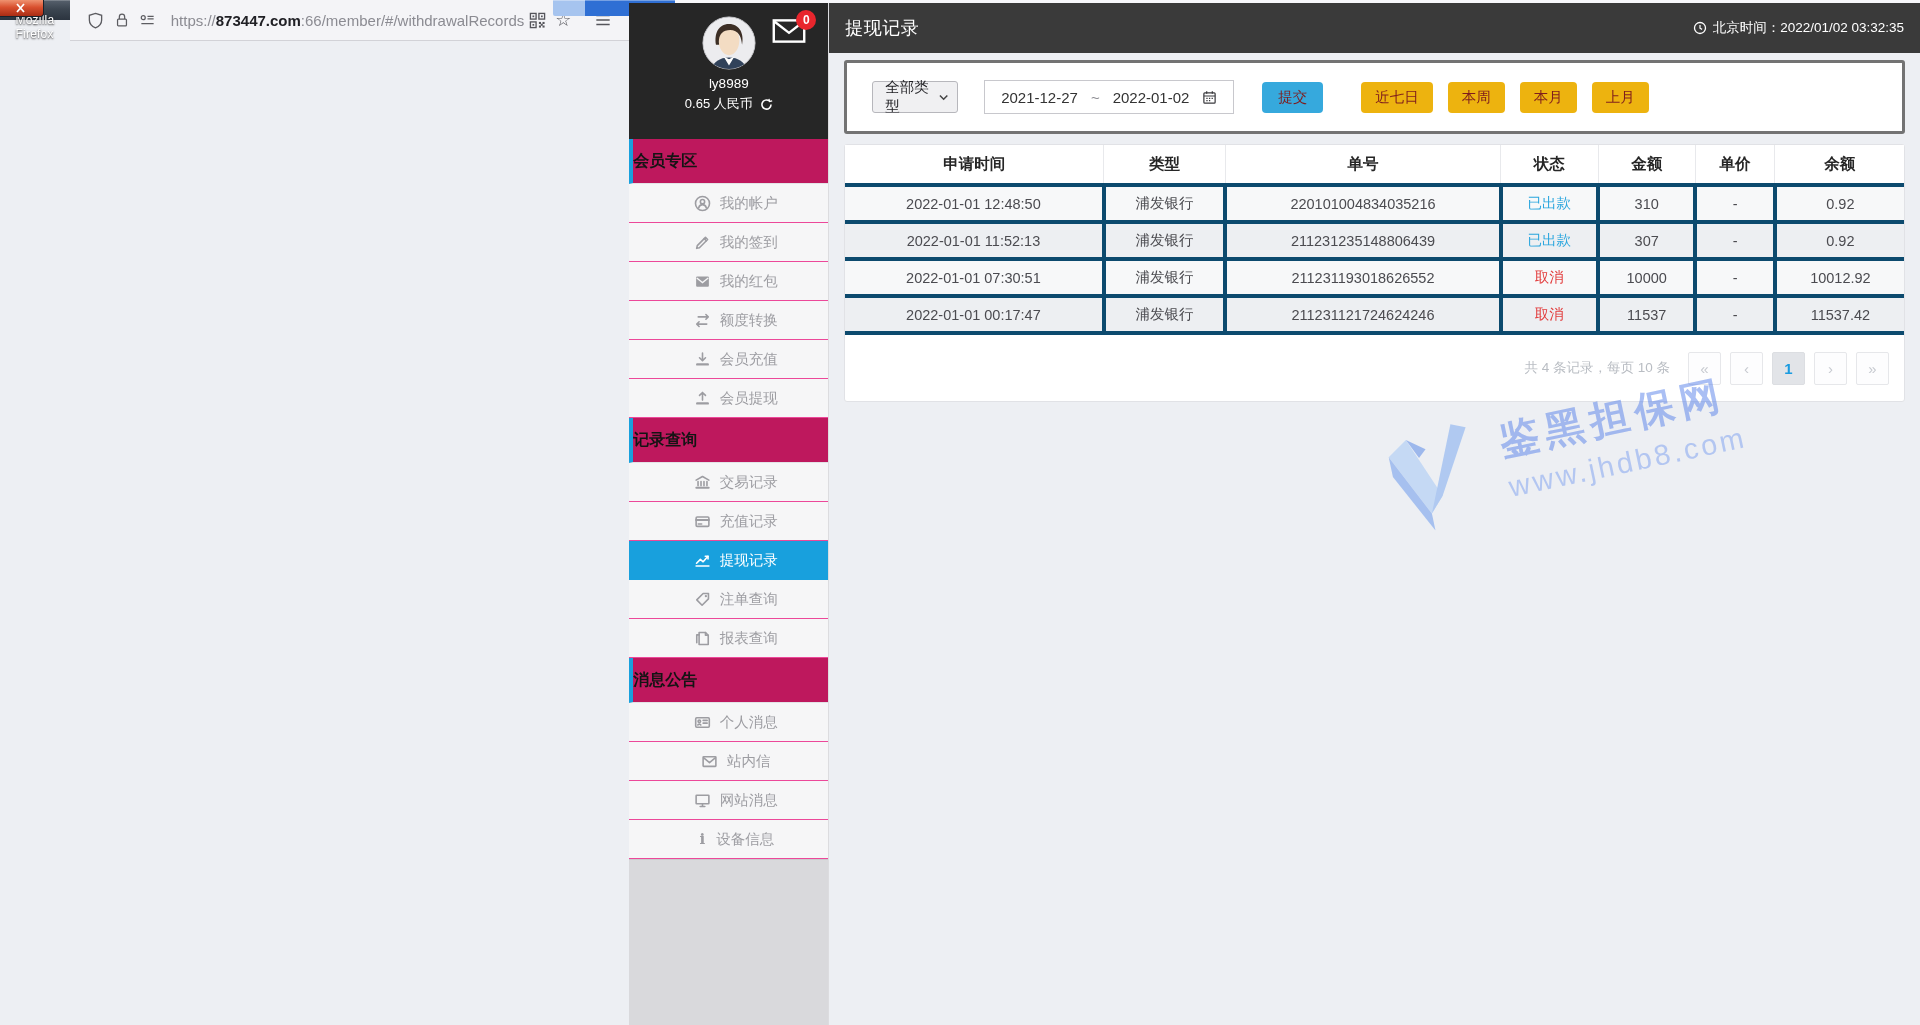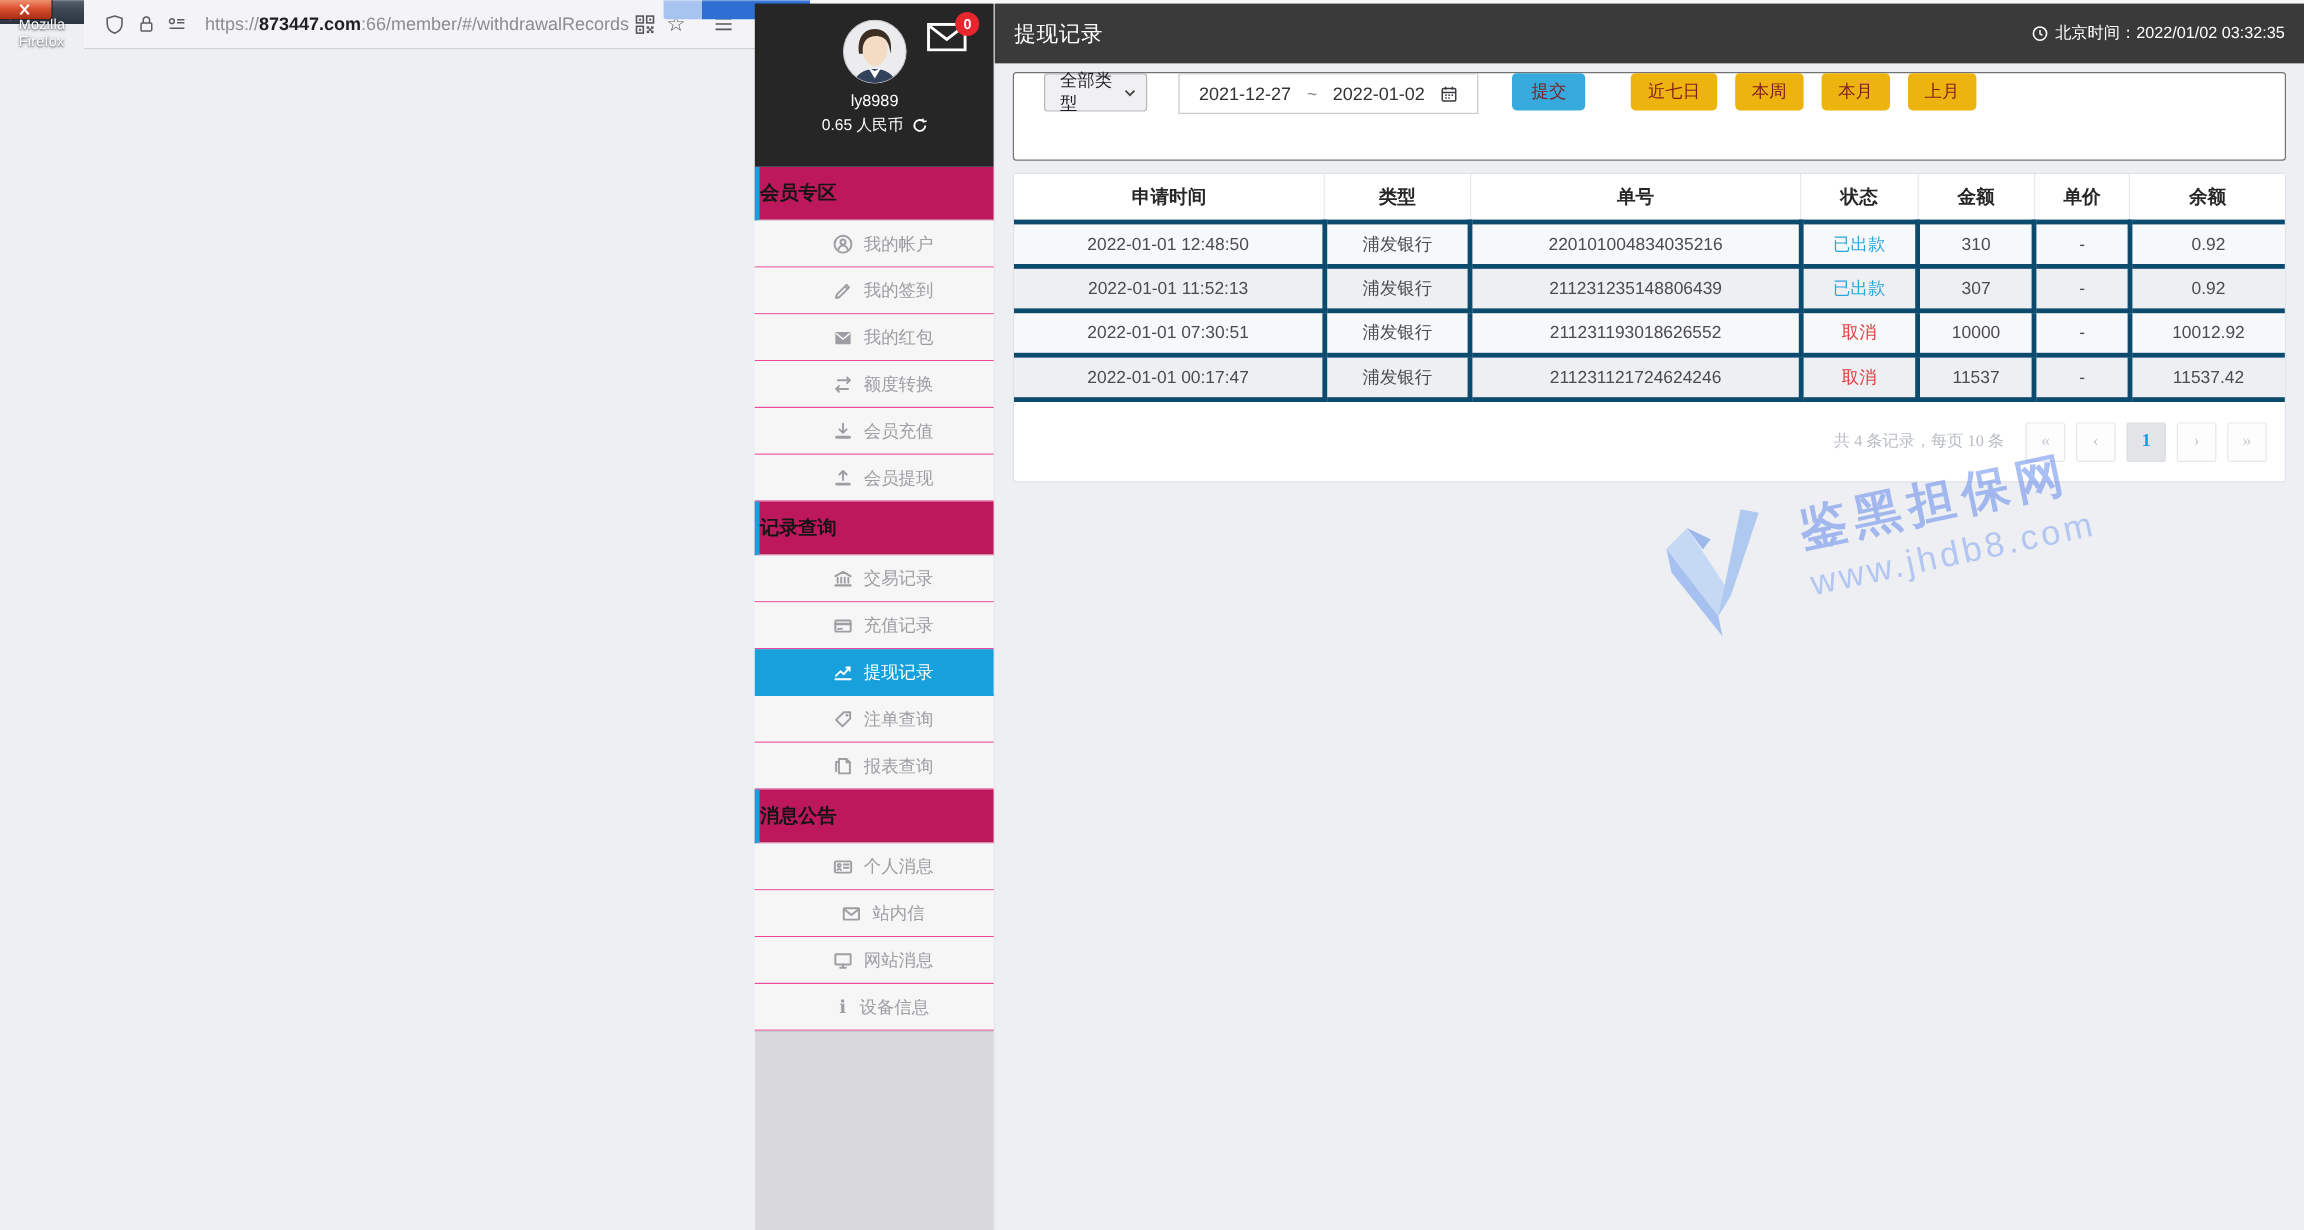--- a/index.html
+++ b/index.html
@@ -71,22 +71,22 @@
 
   
   .main { flex:1; display:flex; flex-direction:column; min-width:0; }
   .main-header { height:50px; flex:0 0 50px; background:#3a3a3a; color:#fff; display:flex;
     align-items:center; justify-content:space-between; padding:0 16px; }
   .mh-title { font-size:18px; letter-spacing:.5px; }
   .mh-time { font-size:13.5px; display:flex; align-items:center; gap:6px; }
   .main-body { flex:1; background:#edeff3; padding:7px 15px 0; position:relative; overflow:hidden; }
 
   
-  .filter-card { background:#fff; border:1px solid #737373; border-radius:3px; height:74px;
-    display:flex; padding:0 25px; }
+  .filter-card { background:#fff; border:3px solid #737373; border-radius:3px; height:74px;
+    display:flex; align-items:center; padding:0 25px; }
   .type-select { width:86px; height:32px; background:#f0f0f2; border:1px solid #b7b7bc;
     border-radius:3px; display:flex; align-items:center; justify-content:space-between;
     padding:0 9px 0 12px; font-size:14.5px; color:#1e1e22; cursor:pointer; }
   .datebox { width:250px; height:34px; margin-left:26px; background:#fff; border:1px solid #c8c8cd;
     display:flex; align-items:center; justify-content:center; gap:13px; font-size:15px;
     color:#333; cursor:pointer; }
   .btn { height:31px; border:none; border-radius:4px; color:#7f1d1d; font-size:14.5px; padding:0 14px;
     display:flex; align-items:center; cursor:pointer; font-family:inherit; }
   .btn.submit { background:#36a9dd; margin-left:28px; padding:0 16px; }
   .btn.quick  { background:#edb30f; }
@@ -100,21 +100,21 @@
   th:first-child, td:first-child { border-left:none;margin-top:10px; }
   th:last-child,  td:last-child  { border-right:none; }
   td { height:37px; text-align:center; font-size:14.5px; color:#4b4b50;
     border:4px solid #0c4a6e; }
   tr.r-odd  td { background:#f7f8f9; }
   tr.r-even td { background:#edeff2; }
   .status-paid   { color:#2ba6de; }
   .status-cancel { color:#e23c3c; }
 
   .table-footer { height:66px; display:flex; align-items:center; justify-content:flex-end;
-    padding:0 15px; gap:18px;font-family:Liberation Serif, serif; }
+    padding:0 15px; gap:18px; }
   .pg-summary { color:#b9bdc3; font-size:13.5px; }
   .pager { display:flex; gap:9px; }
   .page-btn { width:33px; height:33px; border:1px solid #e6e7ea; background:#fdfdfe; color:#c7cad0;
     border-radius:2px; display:flex; align-items:center; justify-content:center; font-size:15px;
     cursor:pointer; }
   .page-btn.current { background:#e2e4e8; border-color:#dcdee2; color:#1a9be0; font-weight:700; }
 
   
   .watermark { position:absolute; left:545px; top:338px; display:flex; align-items:center; gap:16px;
     transform:rotate(-12deg); pointer-events:none; }

